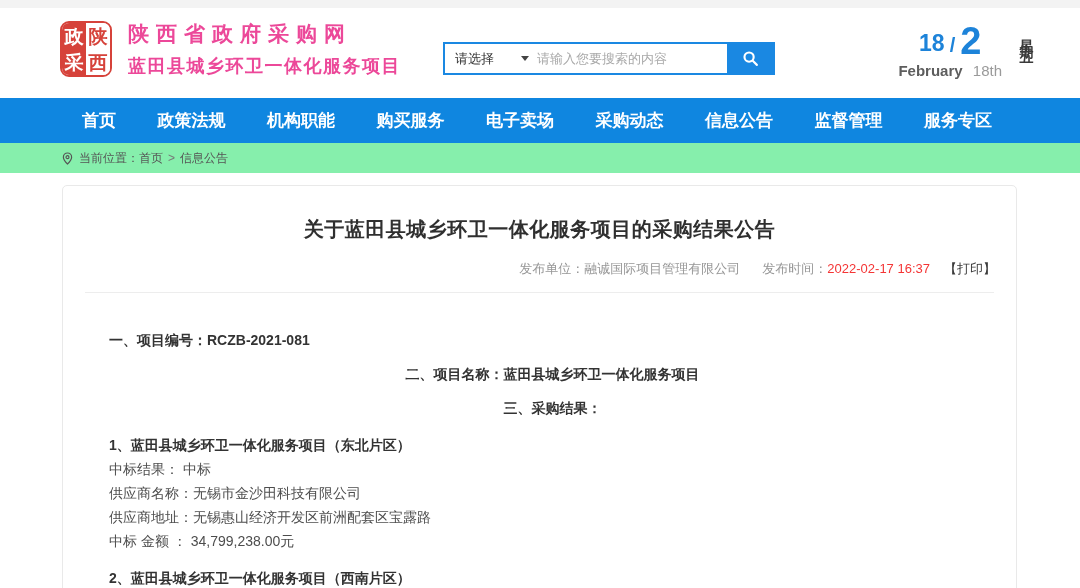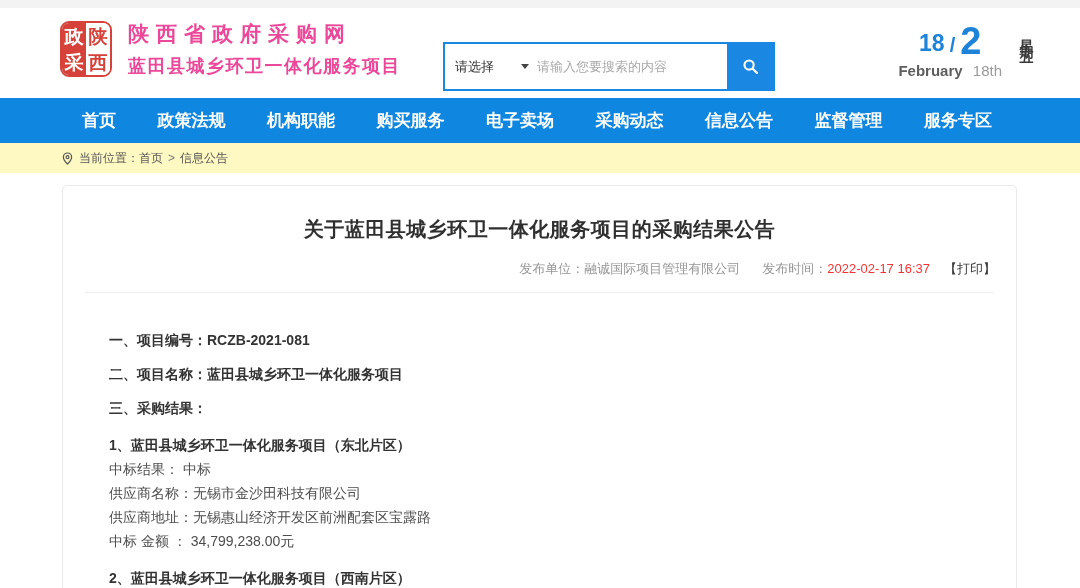--- a/index.html
+++ b/index.html
@@ -21,21 +21,21 @@
   .seal-col { display: flex; flex-direction: column; width: 50%; }
   .seal-col.left { background: #d6423a; color: #fff; }
   .seal-col.right { background: #fff; color: #d6423a; }
   .seal-char { flex: 1; display: flex; align-items: center; justify-content: center;
     font-size: 19px; font-weight: bold; line-height: 1; }
   .site-titles { margin-left: 16px; color: #ec4899; }
   .site-title { font-size: 21px; font-weight: bold; letter-spacing: 7px; white-space: nowrap; }
   .site-subtitle { font-size: 18px; font-weight: bold; letter-spacing: 1.5px; margin-top: 6px; white-space: nowrap; }
   
   .search-box {
-    position: absolute; left: 443px; top: 34px; width: 332px; height: 49px;
+    position: absolute; left: 443px; top: 34px; width: 332px; height: 33px;
     border: 2px solid #1a88e2; display: flex; align-items: stretch; background: #fff;
   }
   .search-select {
     display: flex; align-items: center; padding: 0 8px 0 10px; cursor: pointer;
     font-size: 13px; color: #333; white-space: nowrap; width: 92px; justify-content: space-between;
   }
   .caret-down {
     width: 0; height: 0; border-left: 4px solid transparent; border-right: 4px solid transparent;
     border-top: 5px solid #444; margin-left: 6px;
   }
@@ -65,21 +65,21 @@
   .nav {
     height: 45px; background: #0f86e0; display: flex; align-items: center;
     justify-content: space-between; padding: 0 88px 0 82px;
   }
   .nav-item {
     color: #fff; font-size: 17px; font-weight: bold; text-decoration: none;
     cursor: pointer; white-space: nowrap;
   }
   
   .breadcrumb-bar {
-    height: 30px; background: #fef9c3; display: flex; align-items: center; padding-left: 62px;
+    height: 30px; background: #86efac; display: flex; align-items: center; padding-left: 62px;
     font-size: 12px; color: #555;
   }
   .breadcrumb-bar .pin { margin-right: 6px; display: flex; align-items: center; }
   .crumb-link { color: #555; text-decoration: none; cursor: pointer; }
   .crumb-sep { margin: 0 5px; color: #777; }
   
   .content-wrap { background: #fff; padding: 12px 0 0 0; }
   .card {
     position: relative; margin-left: 62px; width: 955px; height: 440px;
     background: #fff; border: 1px solid #e9e9e9; border-radius: 5px;
@@ -94,21 +94,21 @@
   .publish-row .lbl { color: #979797; }
   .publish-time { color: #f43535; }
   .gap { display: inline-block; width: 22px; }
   .gap-sm { display: inline-block; width: 14px; }
   .print-btn { color: #3a3a3a; cursor: pointer; }
   .divider { margin: 14px 2px 0 2px; border-bottom: 1px solid #ededed; }
   .article-body { padding-left: 26px; font-size: 14px; color: #4d4d4d; }
   .article-body p { line-height: 15px; }
   .p-bold { font-weight: bold; color: #333; }
   .mt-lg { margin-top: 40px; }
-  .mt-md { margin-top: 19px; }
+  .mt-md { margin-top: 19px; text-align: center; }
   .mt-sec { margin-top: 22px; }
   .mt-sm { margin-top: 9px; }
 </style>
 </head>
 <body>
 
 <div id="page">
 
   <div class="top-strip"></div>
 

